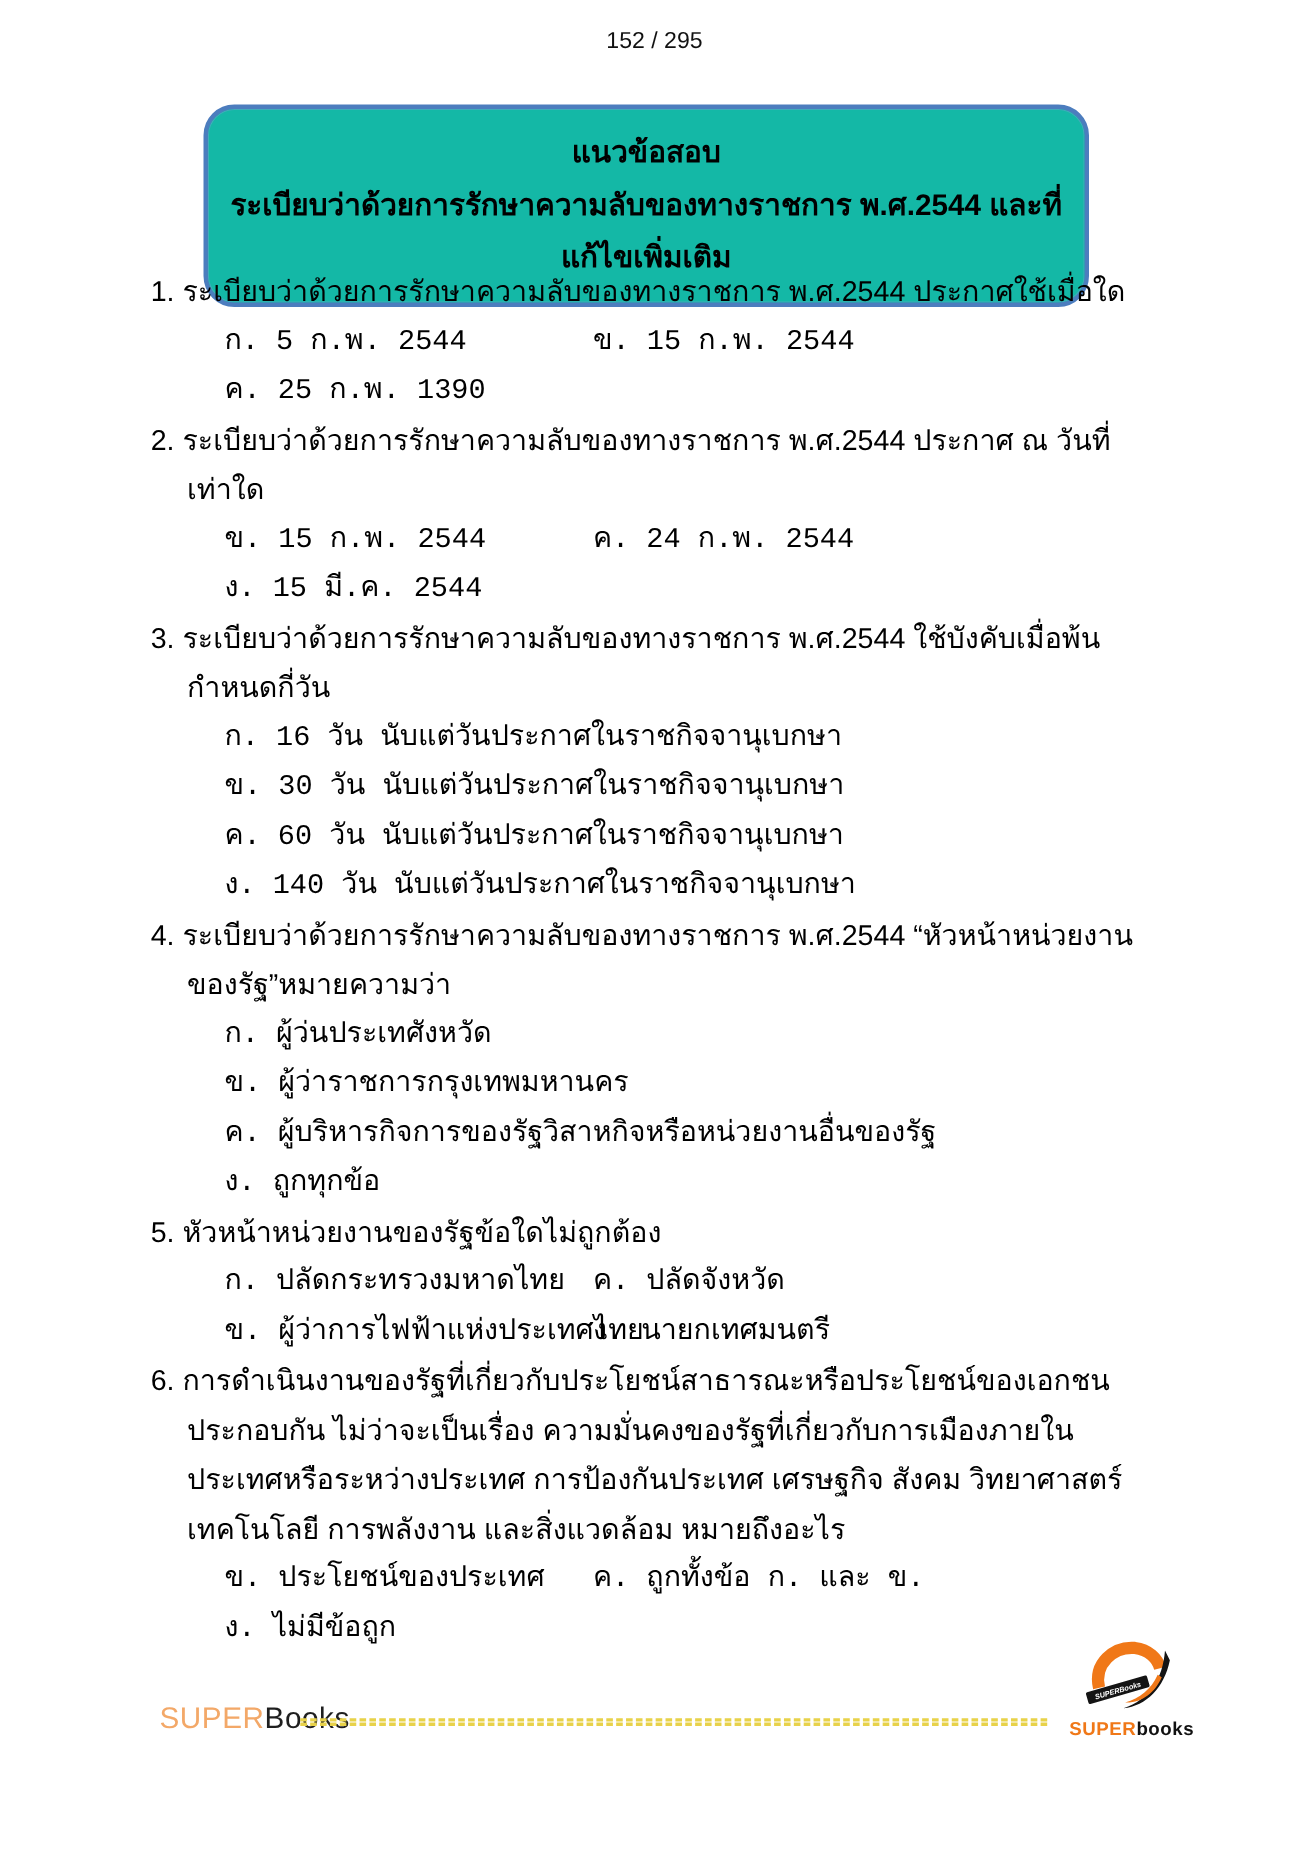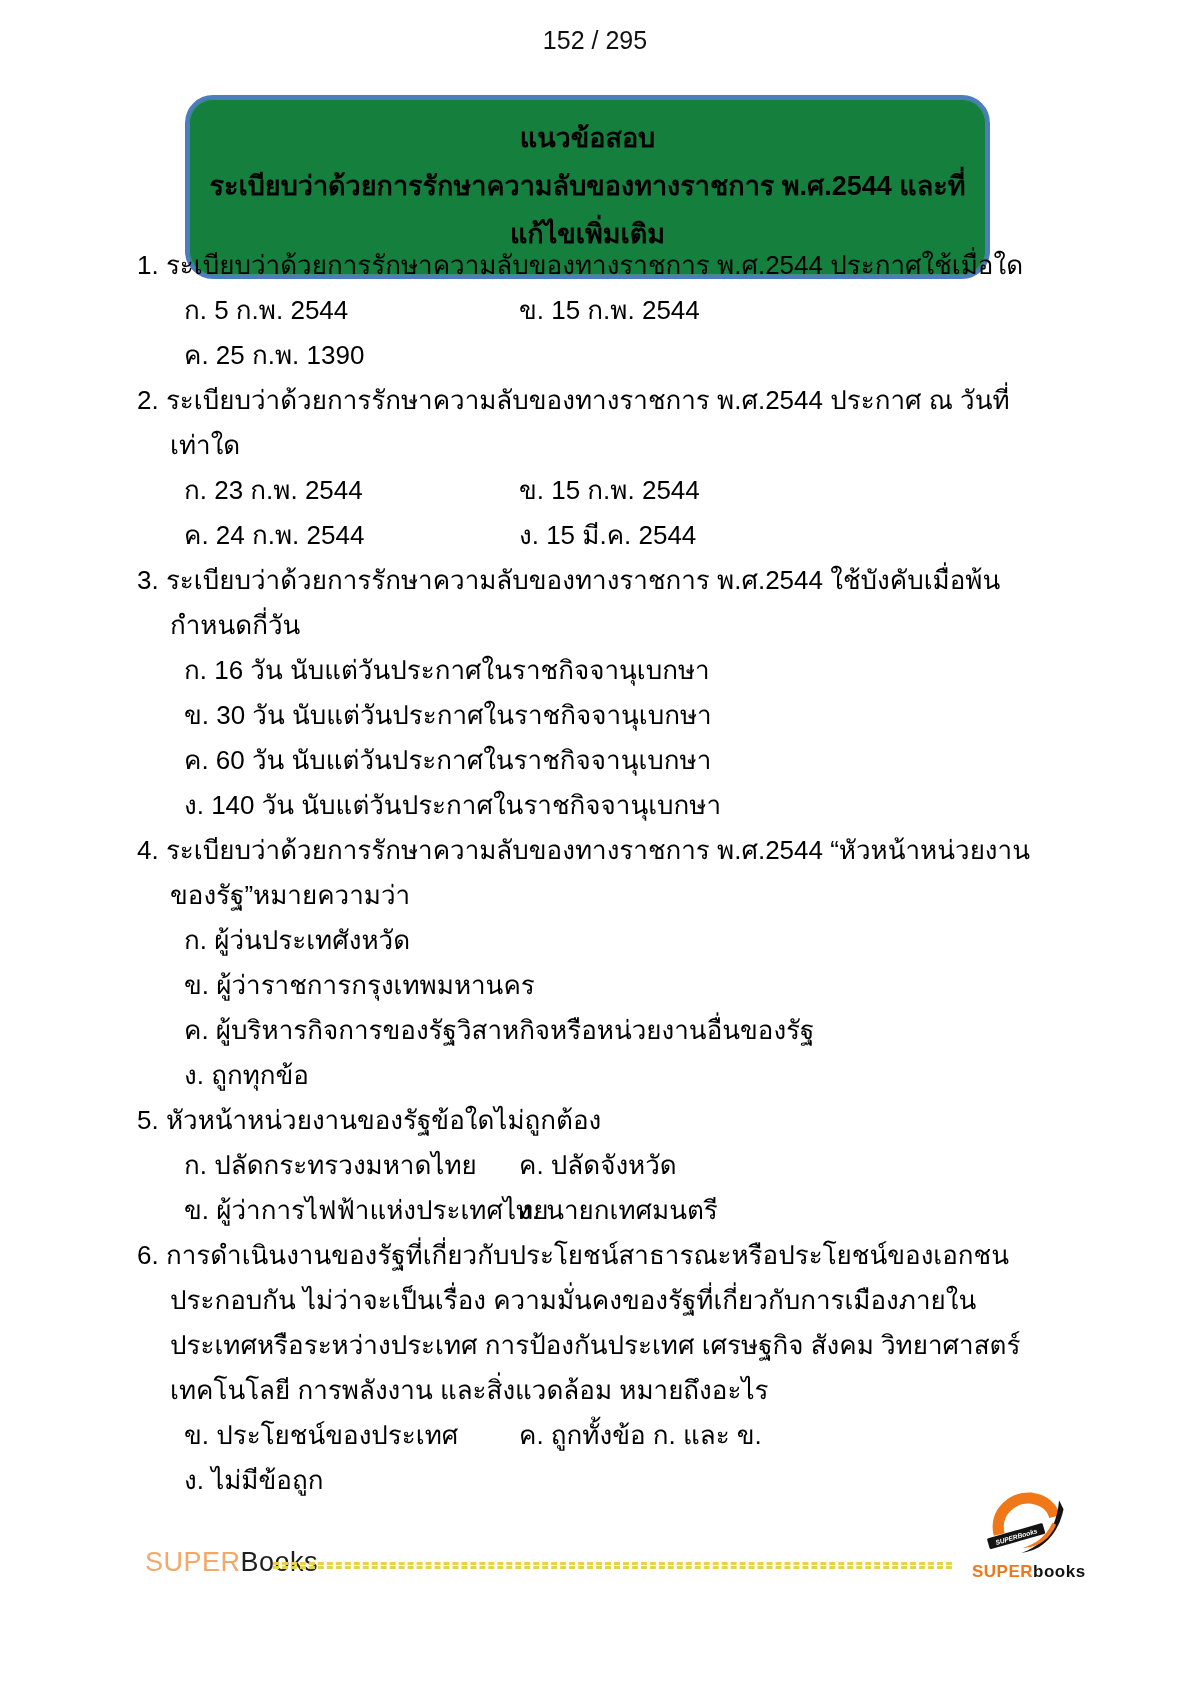--- a/index.html
+++ b/index.html
@@ -2,36 +2,36 @@
 <html><head>
 <meta charset="utf-8">
 <style>
   html,body{margin:0;padding:0;}
   body{
     width:1190px;height:1683px;position:relative;background:#ffffff;color:#000;
     font-family:"Liberation Sans", sans-serif;overflow:hidden;
   }
   .page-number{
     position:absolute;top:26px;left:0;width:100%;text-align:center;
-    font-size:25px;color:#111;
+    font-size:21px;color:#111;
   }
   .title-box{
     position:absolute;top:95px;left:185px;width:805px;box-sizing:border-box;
-    border:4px solid #4C7DBE;border-radius:28px;background:#15803d;
+    border:4px solid #4C7DBE;border-radius:28px;background:#14b8a6;
     text-align:center;font-weight:bold;font-size:27px;line-height:48px;
     padding:15px 10px 17px 10px;
     box-shadow:inset 0 0 0 1px rgba(120,160,210,.45);
   }
   .title-box .t-line{display:block;}
   .questions{
     position:absolute;top:243px;left:137px;width:922px;
     font-size:26px;line-height:45px;
   }
   .q-text{padding-left:33px;text-indent:-33px;}
-  .choices{margin-left:47px;}
+  .choices{margin-left:67px;font-family:Liberation Mono, monospace;}
   .choices.cols-2{display:grid;grid-template-columns:335px auto;}
   .choice{white-space:nowrap;}
   
   .footer{position:absolute;left:145px;right:120px;top:1498px;height:84px;}
   .brand-left{position:absolute;left:0;bottom:4px;font-size:27px;letter-spacing:.5px;}
   .brand-left .b-super{color:#F3A868;}
   .brand-left .b-books{color:#1f1f1f;}
   .dash-line{
     position:absolute;left:128px;right:118px;bottom:13px;height:7px;
     border-top:3px dashed #E8D24A;border-bottom:3px dashed #E8D24A;box-sizing:border-box;
@@ -57,21 +57,20 @@
       <div class="q-text">1. ระเบียบว่าด้วยการรักษาความลับของทางราชการ พ.ศ.2544 ประกาศใช้เมื่อใด</div>
       <div class="choices cols-2">
         <div class="choice">ก. 5 ก.พ. 2544</div>
         <div class="choice">ข. 15 ก.พ. 2544</div>
         <div class="choice">ค. 25 ก.พ. 1390</div>
       </div>
     </div>
     <div class="question">
       <div class="q-text">2. ระเบียบว่าด้วยการรักษาความลับของทางราชการ พ.ศ.2544 ประกาศ ณ วันที่เท่าใด</div>
       <div class="choices cols-2">
-        <div class="choice">ก. 23 ก.พ. 2544</div>
         <div class="choice">ข. 15 ก.พ. 2544</div>
         <div class="choice">ค. 24 ก.พ. 2544</div>
         <div class="choice">ง. 15 มี.ค. 2544</div>
       </div>
     </div>
     <div class="question">
       <div class="q-text">3. ระเบียบว่าด้วยการรักษาความลับของทางราชการ พ.ศ.2544  ใช้บังคับเมื่อพ้นกำหนดกี่วัน</div>
       <div class="choices cols-1">
         <div class="choice">ก. 16 วัน นับแต่วันประกาศในราชกิจจานุเบกษา</div>
         <div class="choice">ข. 30 วัน นับแต่วันประกาศในราชกิจจานุเบกษา</div>

